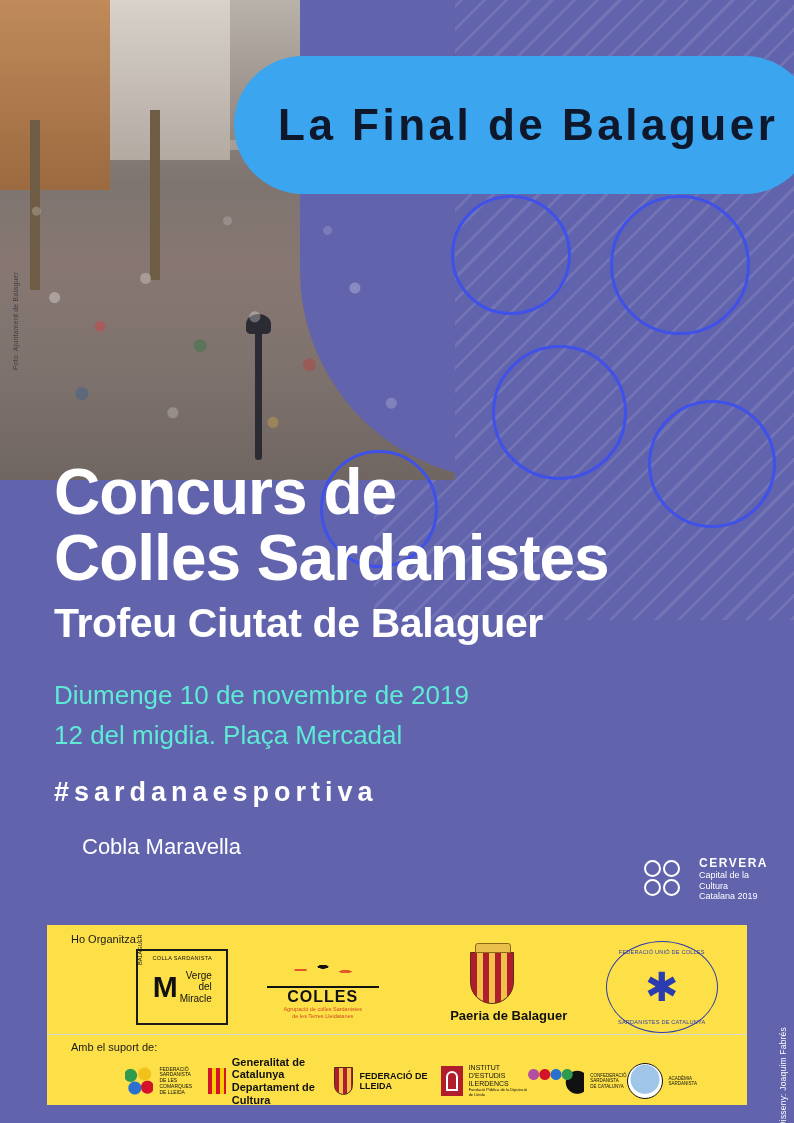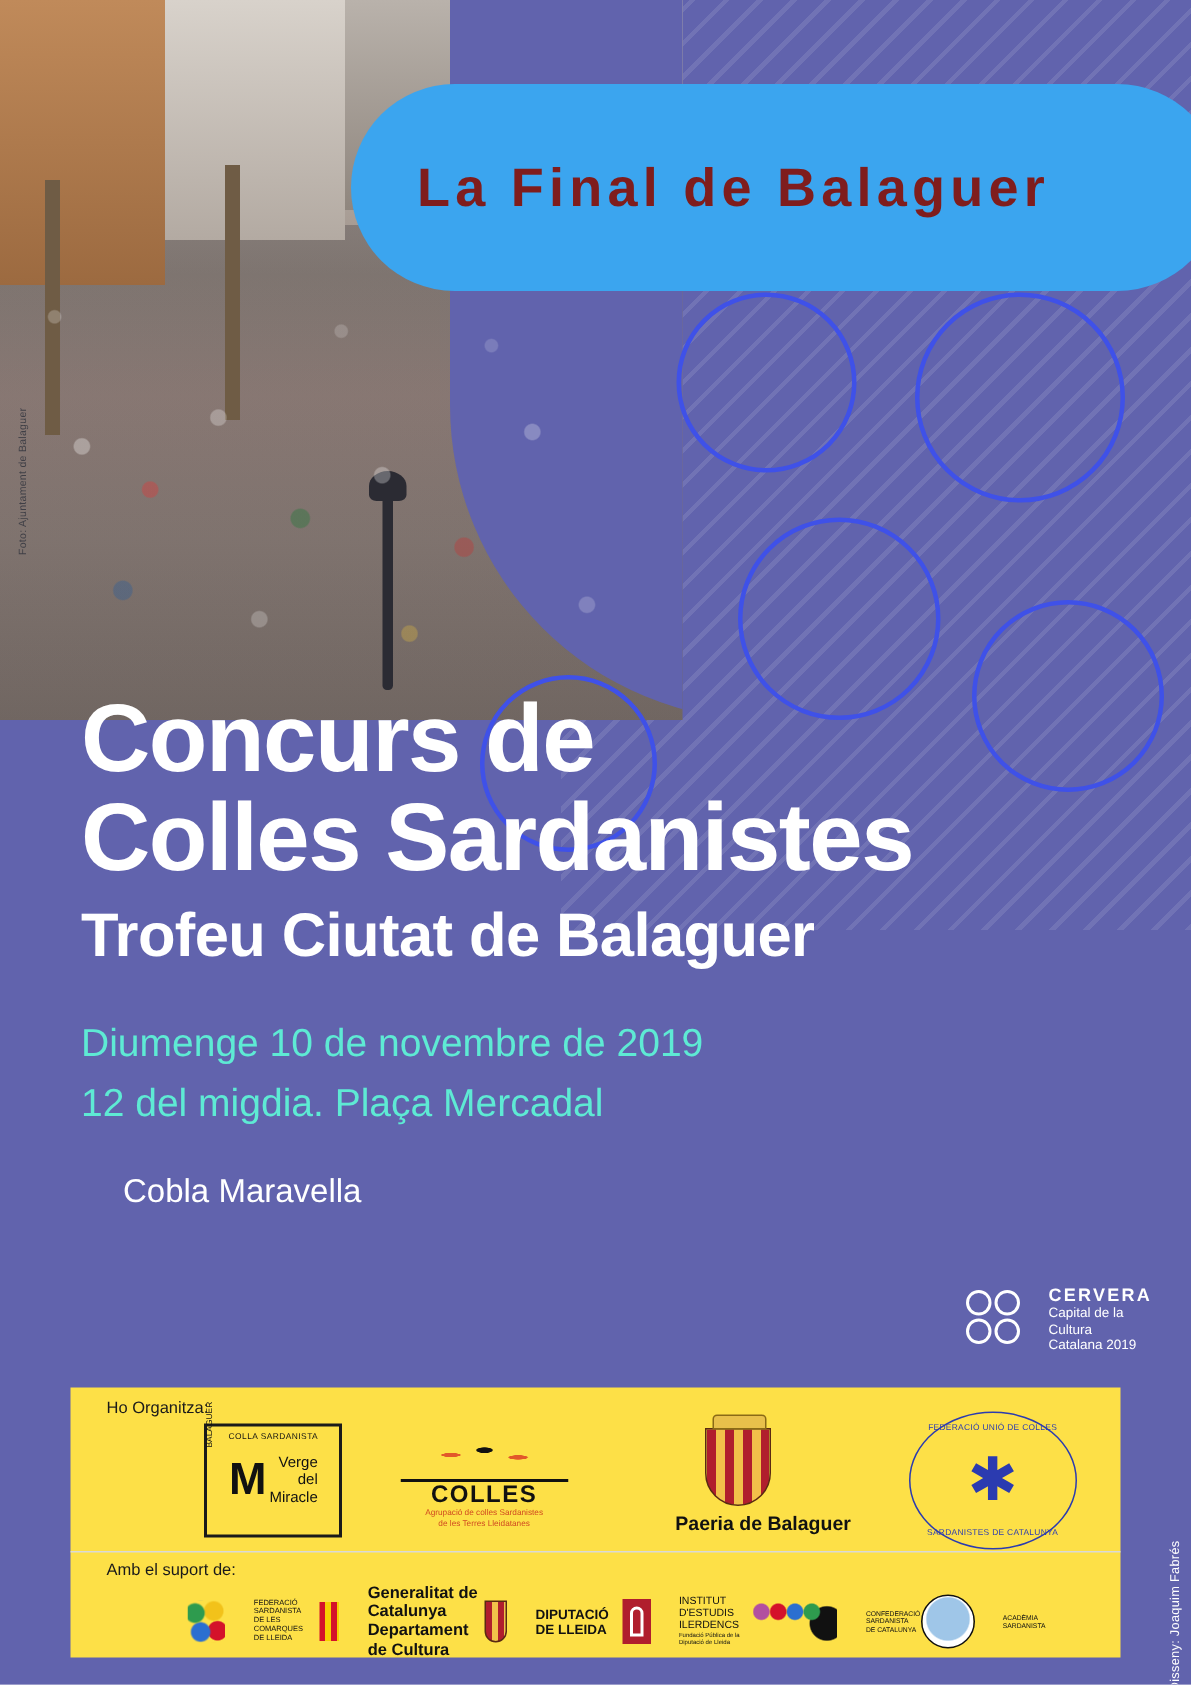--- a/index.html
+++ b/index.html
@@ -127,22 +127,22 @@
     position: absolute;
     left: 234px; top: 56px;
     width: 580px; height: 138px;
     background: #3ba5ef;
     border-radius: 70px;
     display: flex;
     align-items: center;
     padding-left: 44px;
   }
   .banner-text {
-    color: #7f1d1d;
-    font-size: 36px;
+    color: #0f172a;
+    font-size: 44px;
     font-weight: bold;
     letter-spacing: 3.5px;
     white-space: nowrap;
   }
 
   
   .titles { position: absolute; left: 54px; top: 460px; width: 720px; }
   .t1, .t2 {
     color: #ffffff;
     font-size: 64px;
@@ -295,21 +295,21 @@
   }
   .logo-fuc .top {
     position: absolute; top: 7px; left: 0; right: 0;
     text-align: center; font-size: 5.6px; color:#2b3bb0; letter-spacing:.2px;
   }
   .logo-fuc .bot {
     position: absolute; bottom: 7px; left: 0; right: 0;
     text-align: center; font-size: 5.6px; color:#2b3bb0; letter-spacing:.2px;
   }
 
-  .s2 { display:flex; align-items:center; gap:19px; }
+  .s2 { display:flex; align-items:center; gap:6px; }
   .s2 .txt { font-size: 9px; color:#111; line-height: 1.15; }
   .s2 .txt .b { font-weight: bold; font-size: 11px; }
 
   .gencat-bars {
     width: 22px; height: 26px;
     background: repeating-linear-gradient(90deg,#d4122a 0 4px,#f6d002 4px 8px);
   }
   .fed-dots {
     width: 36px; height: 28px;
     background:
@@ -388,20 +388,21 @@
   <div class="banner">
     <div class="banner-text">La Final de Balaguer</div>
   </div>
 
   <div class="titles">
     <div class="t1">Concurs de</div>
     <div class="t2">Colles Sardanistes</div>
     <div class="t3">Trofeu Ciutat de Balaguer</div>
     <div class="subline">Diumenge 10 de novembre de 2019</div>
     <div class="subline" style="margin-top:0">12 del migdia. Plaça Mercadal</div>
+    <div class="hashtag">#sardanaesportiva</div>
     <div class="cobla">Cobla  Maravella</div>
   </div>
 
   <div class="cervera">
     <div class="cervera-mark">
       <span></span>
         <span></span>
         <span></span>
         <span></span>
     </div>
@@ -471,21 +472,21 @@
           <div class="gencat-bars"></div>
           <div class="txt">
             <div class="b">Generalitat de Catalunya</div>
             <div class="b">Departament de Cultura</div>
           </div>
         </div>
 
         <div class="s2">
           <div class="dip-crest"></div>
           <div class="txt">
-            <div class="b" style="font-size:9px">DIPUTACIÓ DE LLEIDA</div>
+            <div class="b" style="font-size:9px">FEDERACIÓ DE LLEIDA</div>
           </div>
         </div>
 
         <div class="s2">
           <div class="ilerdencs"></div>
           <div class="txt" style="font-size:7px">
             <div>INSTITUT</div>
             <div>D'ESTUDIS</div>
             <div>ILERDENCS</div>
             <div style="font-size:4px">Fundació Pública de la Diputació de Lleida</div>

